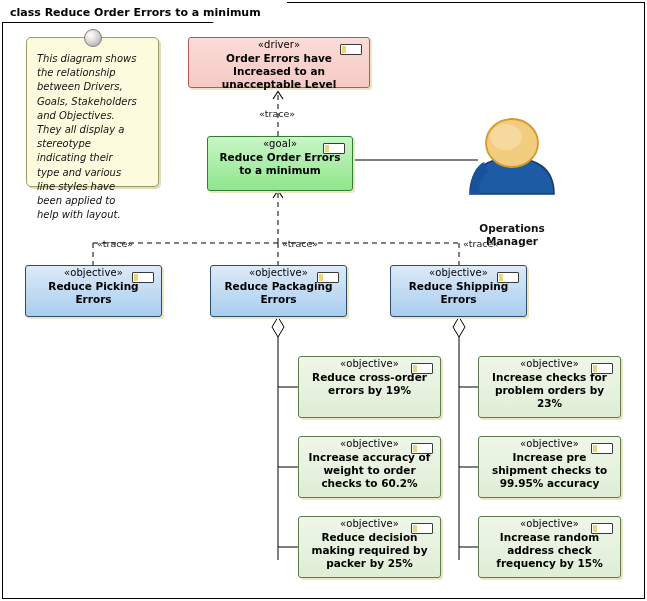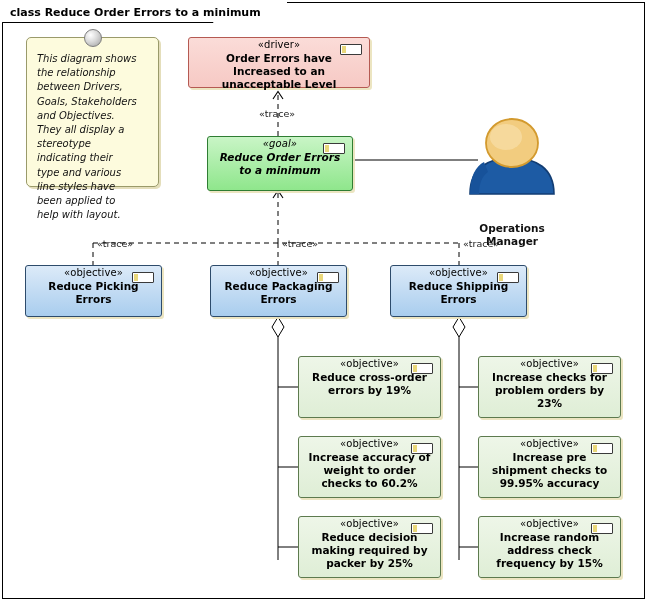--- a/index.html
+++ b/index.html
@@ -101,21 +101,20 @@
 
   
   .box-driver {
     background: linear-gradient(to bottom, #fbdcd8 0%, #f6c9c4 100%);
     border-color: #b55a52;
   }
   
   .box-goal {
     background: linear-gradient(to bottom, #c9f5c6 0%, #8fe68c 100%);
     border-color: #2f7d33;
-    font-style: italic;
   }
   
   .box-objective-blue {
     background: linear-gradient(to bottom, #dceaf8 0%, #a9cdee 100%);
     border-color: #2d4b6b;
   }
   
   .box-objective-green {
     background: linear-gradient(to bottom, #eef6e8 0%, #dfeed6 100%);
     border-color: #5d7a4e;

